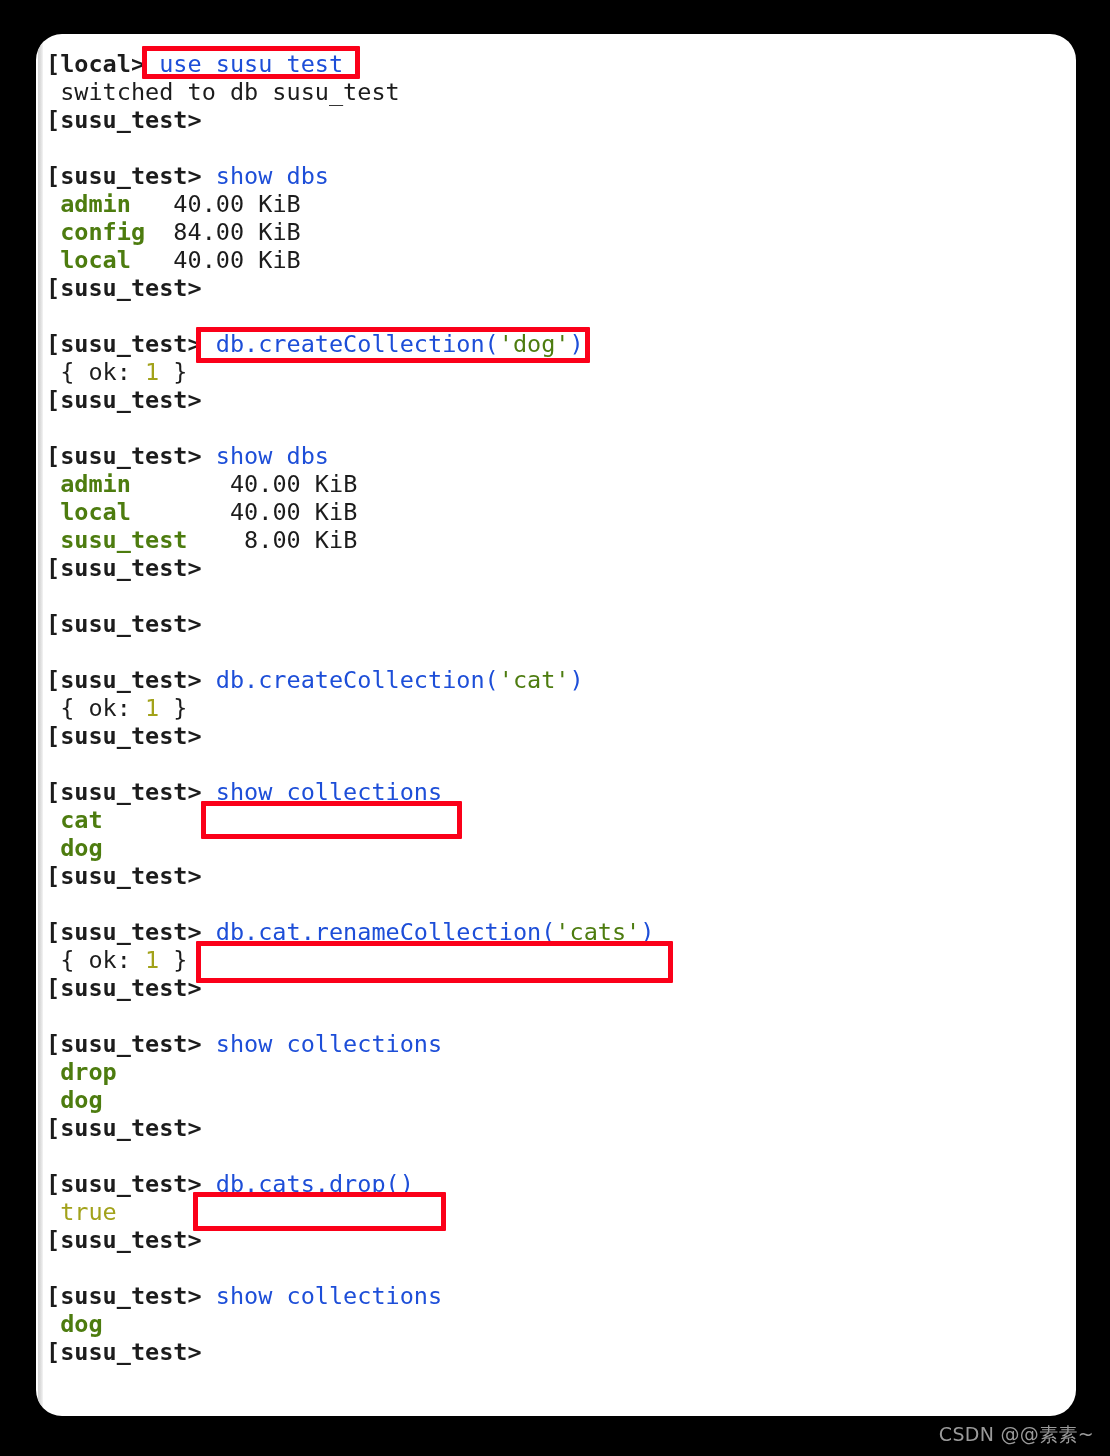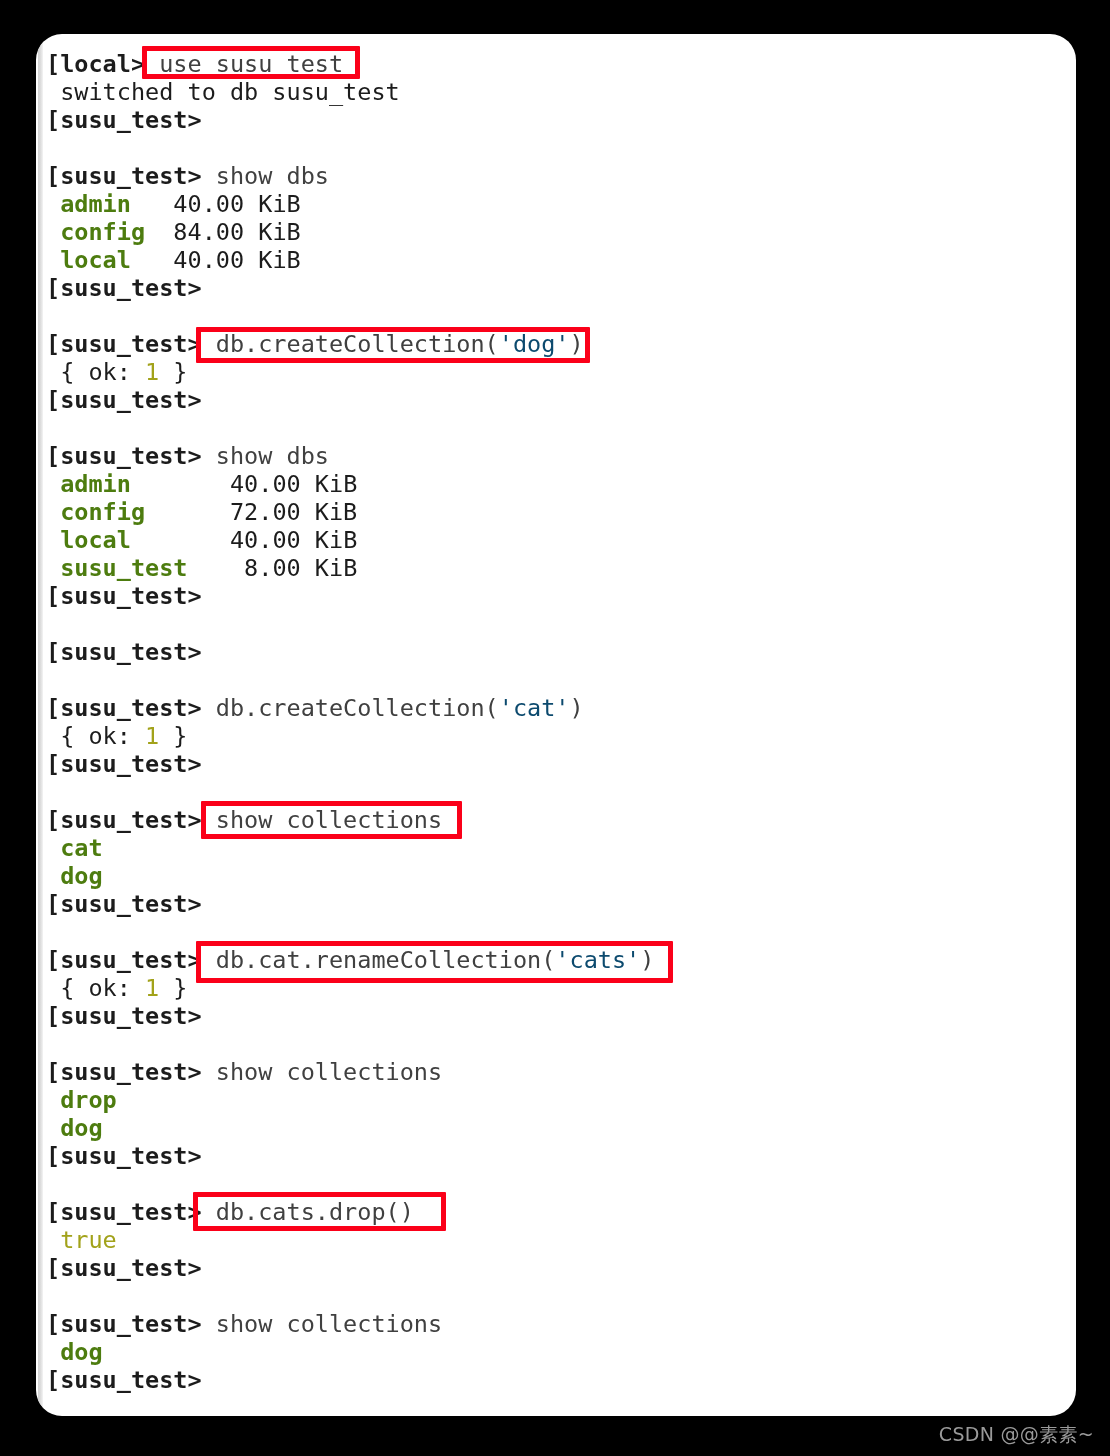--- a/index.html
+++ b/index.html
@@ -62,22 +62,22 @@
   .line {
     position: relative;
     height: 28px;
     white-space: pre;
     padding-left: 10px;
     font-family: "DejaVu Sans Mono", "Liberation Mono", monospace;
   }
   .line.blank { }
 
   .prompt   { color: #1c1c1c; font-weight: bold; }
-  .cmd      { color: #404040; }
-  .str      { color: #0c4a6e; }
+  .cmd      { color: #1d4ed8; }
+  .str      { color: #4d7c0f; }
   .num      { color: #a2a21a; }
   .bool     { color: #a2a21a; }
   .name-b   { font-weight: bold; color: #4d7c0f; }
   .plain    { color: #1c1c1c; margin-top: 40px; }
 
   
   .redbox {
     position: absolute;
     border: 5px solid #fb0019;
     border-radius: 1px;
@@ -115,21 +115,20 @@
       <div class="line"><span class="plain"> </span><span class="name-b">config</span><span class="plain">  84.00 KiB</span></div>
       <div class="line"><span class="plain"> </span><span class="name-b">local</span><span class="plain">   40.00 KiB</span></div>
       <div class="line"><span class="prompt">[susu_test&gt;</span></div>
       <div class="line blank"><span class="plain"></span></div>
       <div class="line"><span class="prompt">[susu_test&gt; </span><span class="cmd">db.createCollection(</span><span class="str">'dog'</span><span class="cmd">)</span></div>
       <div class="line"><span class="plain"> { ok: </span><span class="num">1</span><span class="plain"> }</span></div>
       <div class="line"><span class="prompt">[susu_test&gt;</span></div>
       <div class="line blank"><span class="plain"></span></div>
       <div class="line"><span class="prompt">[susu_test&gt; </span><span class="cmd">show dbs</span></div>
       <div class="line"><span class="plain"> </span><span class="name-b">admin</span><span class="plain">       40.00 KiB</span></div>
-      <div class="line"><span class="plain"> </span><span class="name-b">config</span><span class="plain">      72.00 KiB</span></div>
       <div class="line"><span class="plain"> </span><span class="name-b">local</span><span class="plain">       40.00 KiB</span></div>
       <div class="line"><span class="plain"> </span><span class="name-b">susu_test</span><span class="plain">    8.00 KiB</span></div>
       <div class="line"><span class="prompt">[susu_test&gt;</span></div>
       <div class="line blank"><span class="plain"></span></div>
       <div class="line"><span class="prompt">[susu_test&gt;</span></div>
       <div class="line blank"><span class="plain"></span></div>
       <div class="line"><span class="prompt">[susu_test&gt; </span><span class="cmd">db.createCollection(</span><span class="str">'cat'</span><span class="cmd">)</span></div>
       <div class="line"><span class="plain"> { ok: </span><span class="num">1</span><span class="plain"> }</span></div>
       <div class="line"><span class="prompt">[susu_test&gt;</span></div>
       <div class="line blank"><span class="plain"></span></div>

